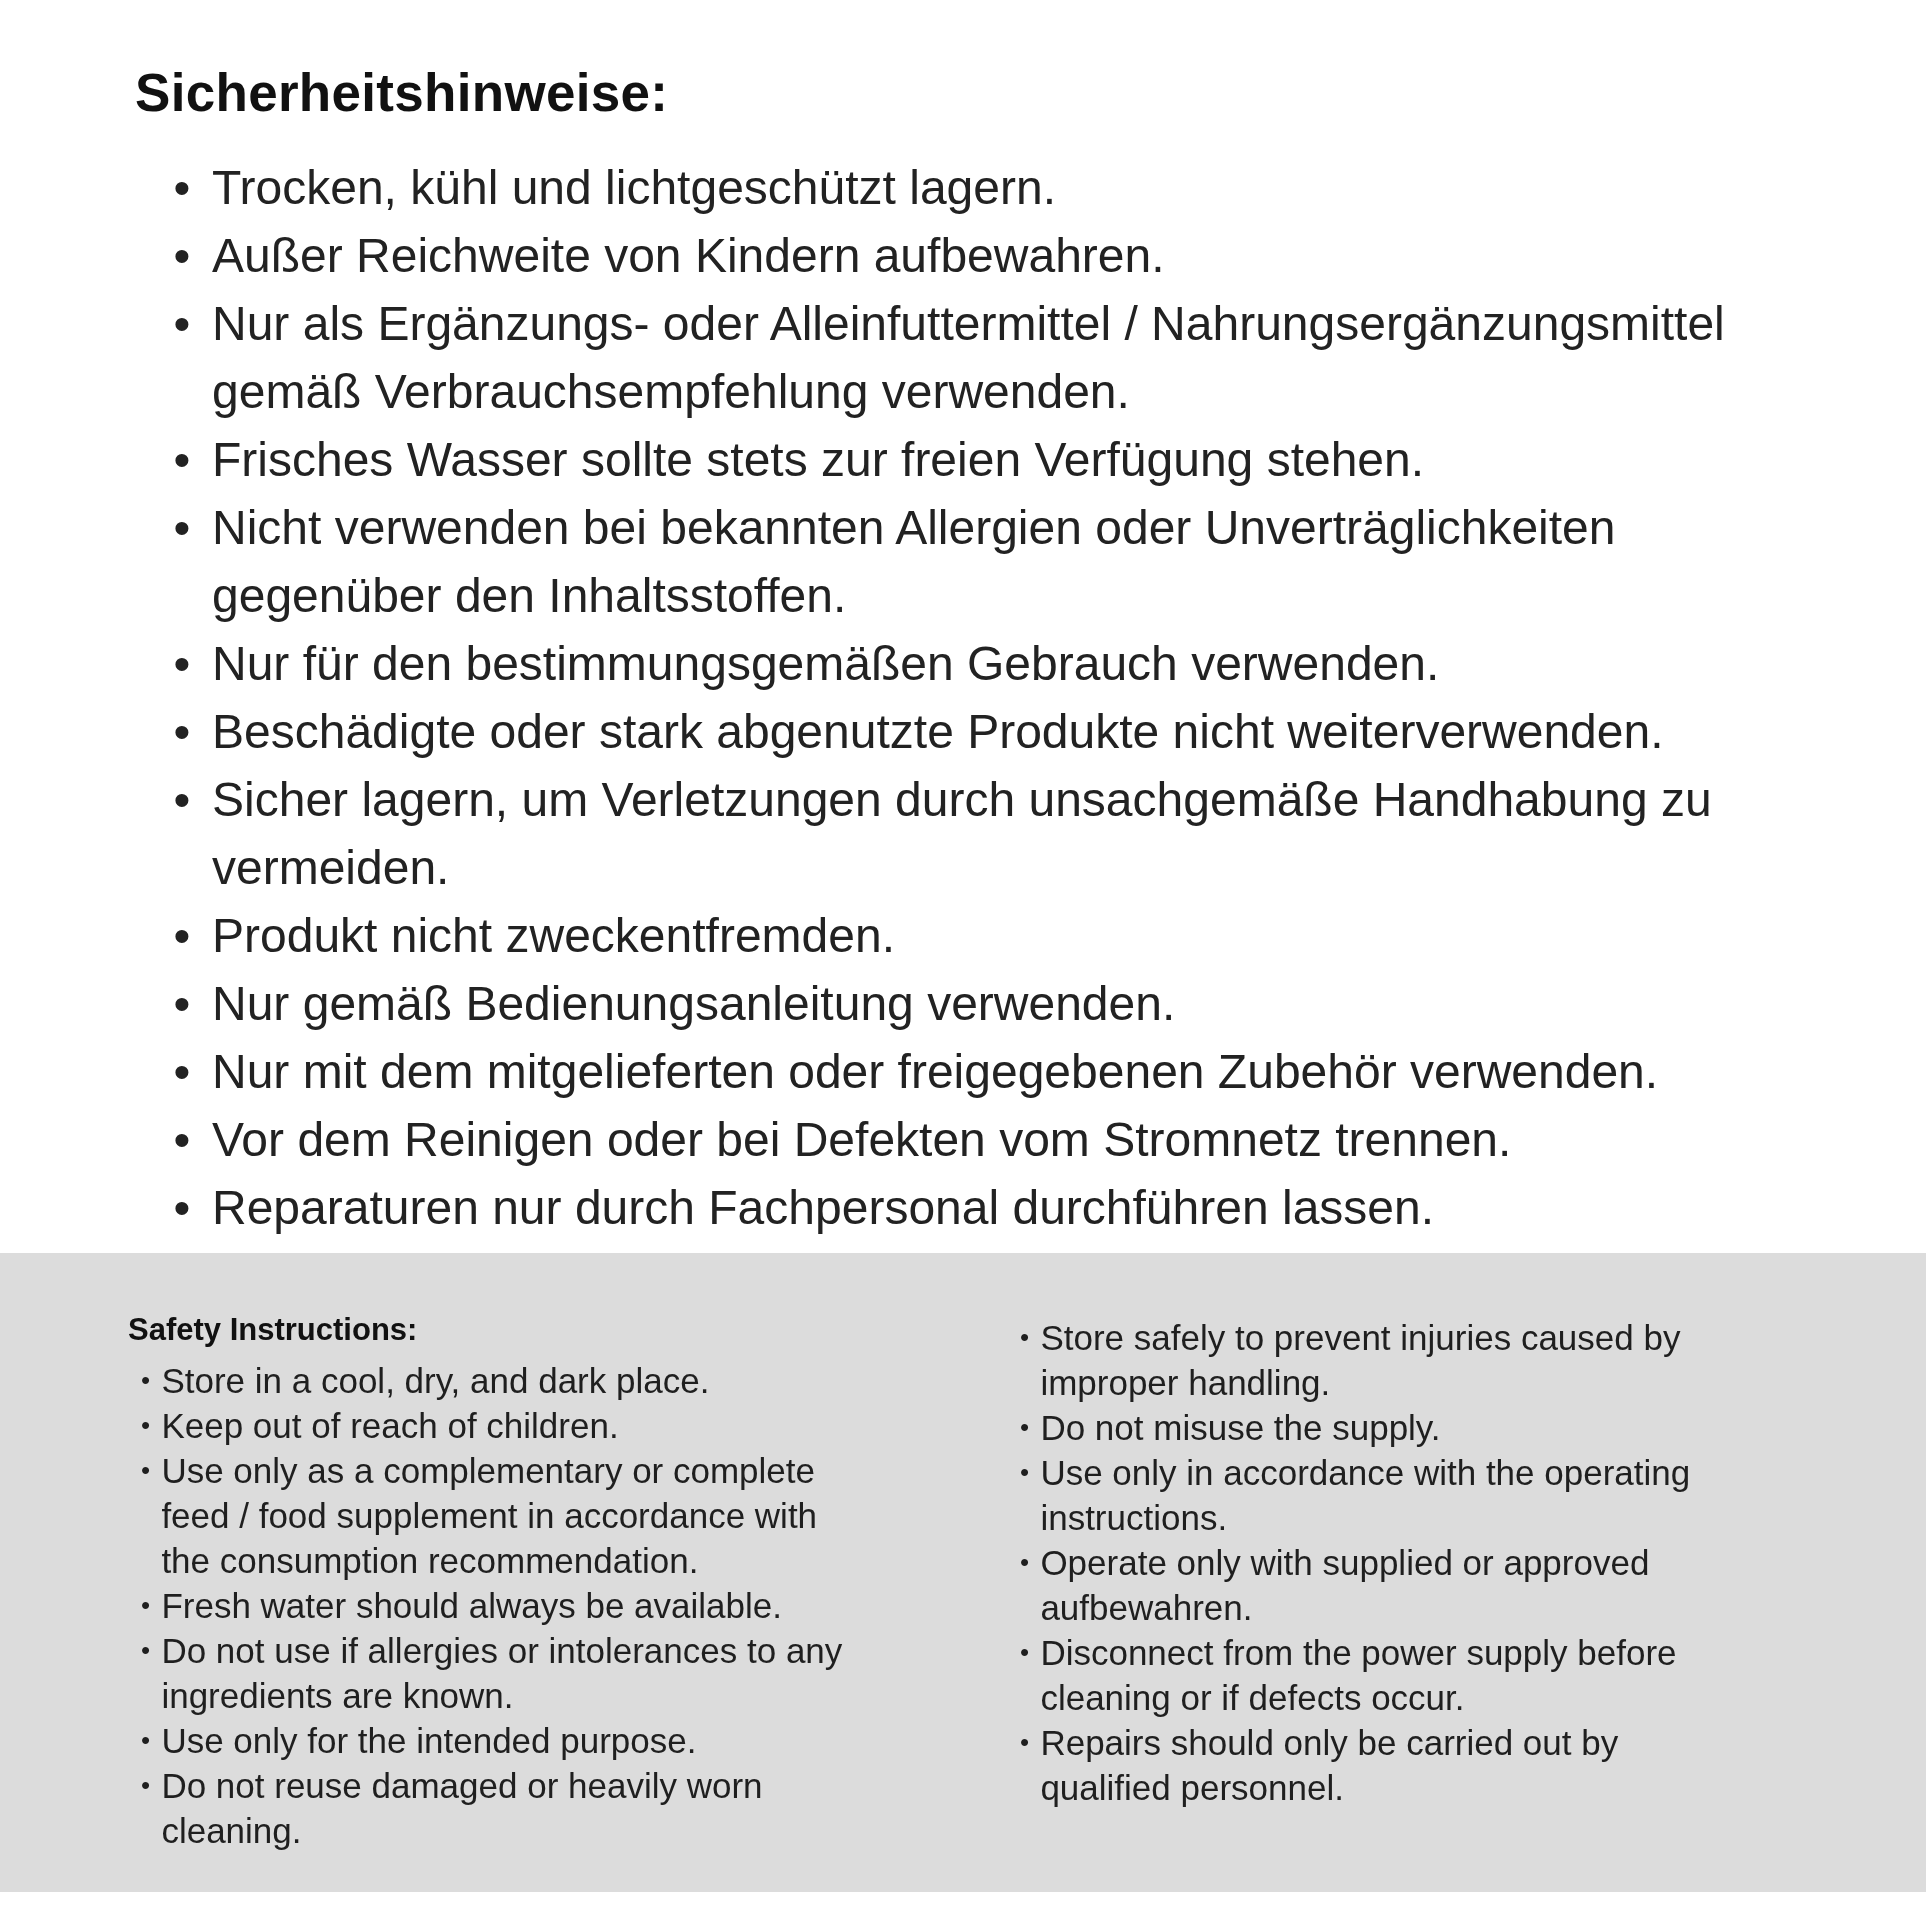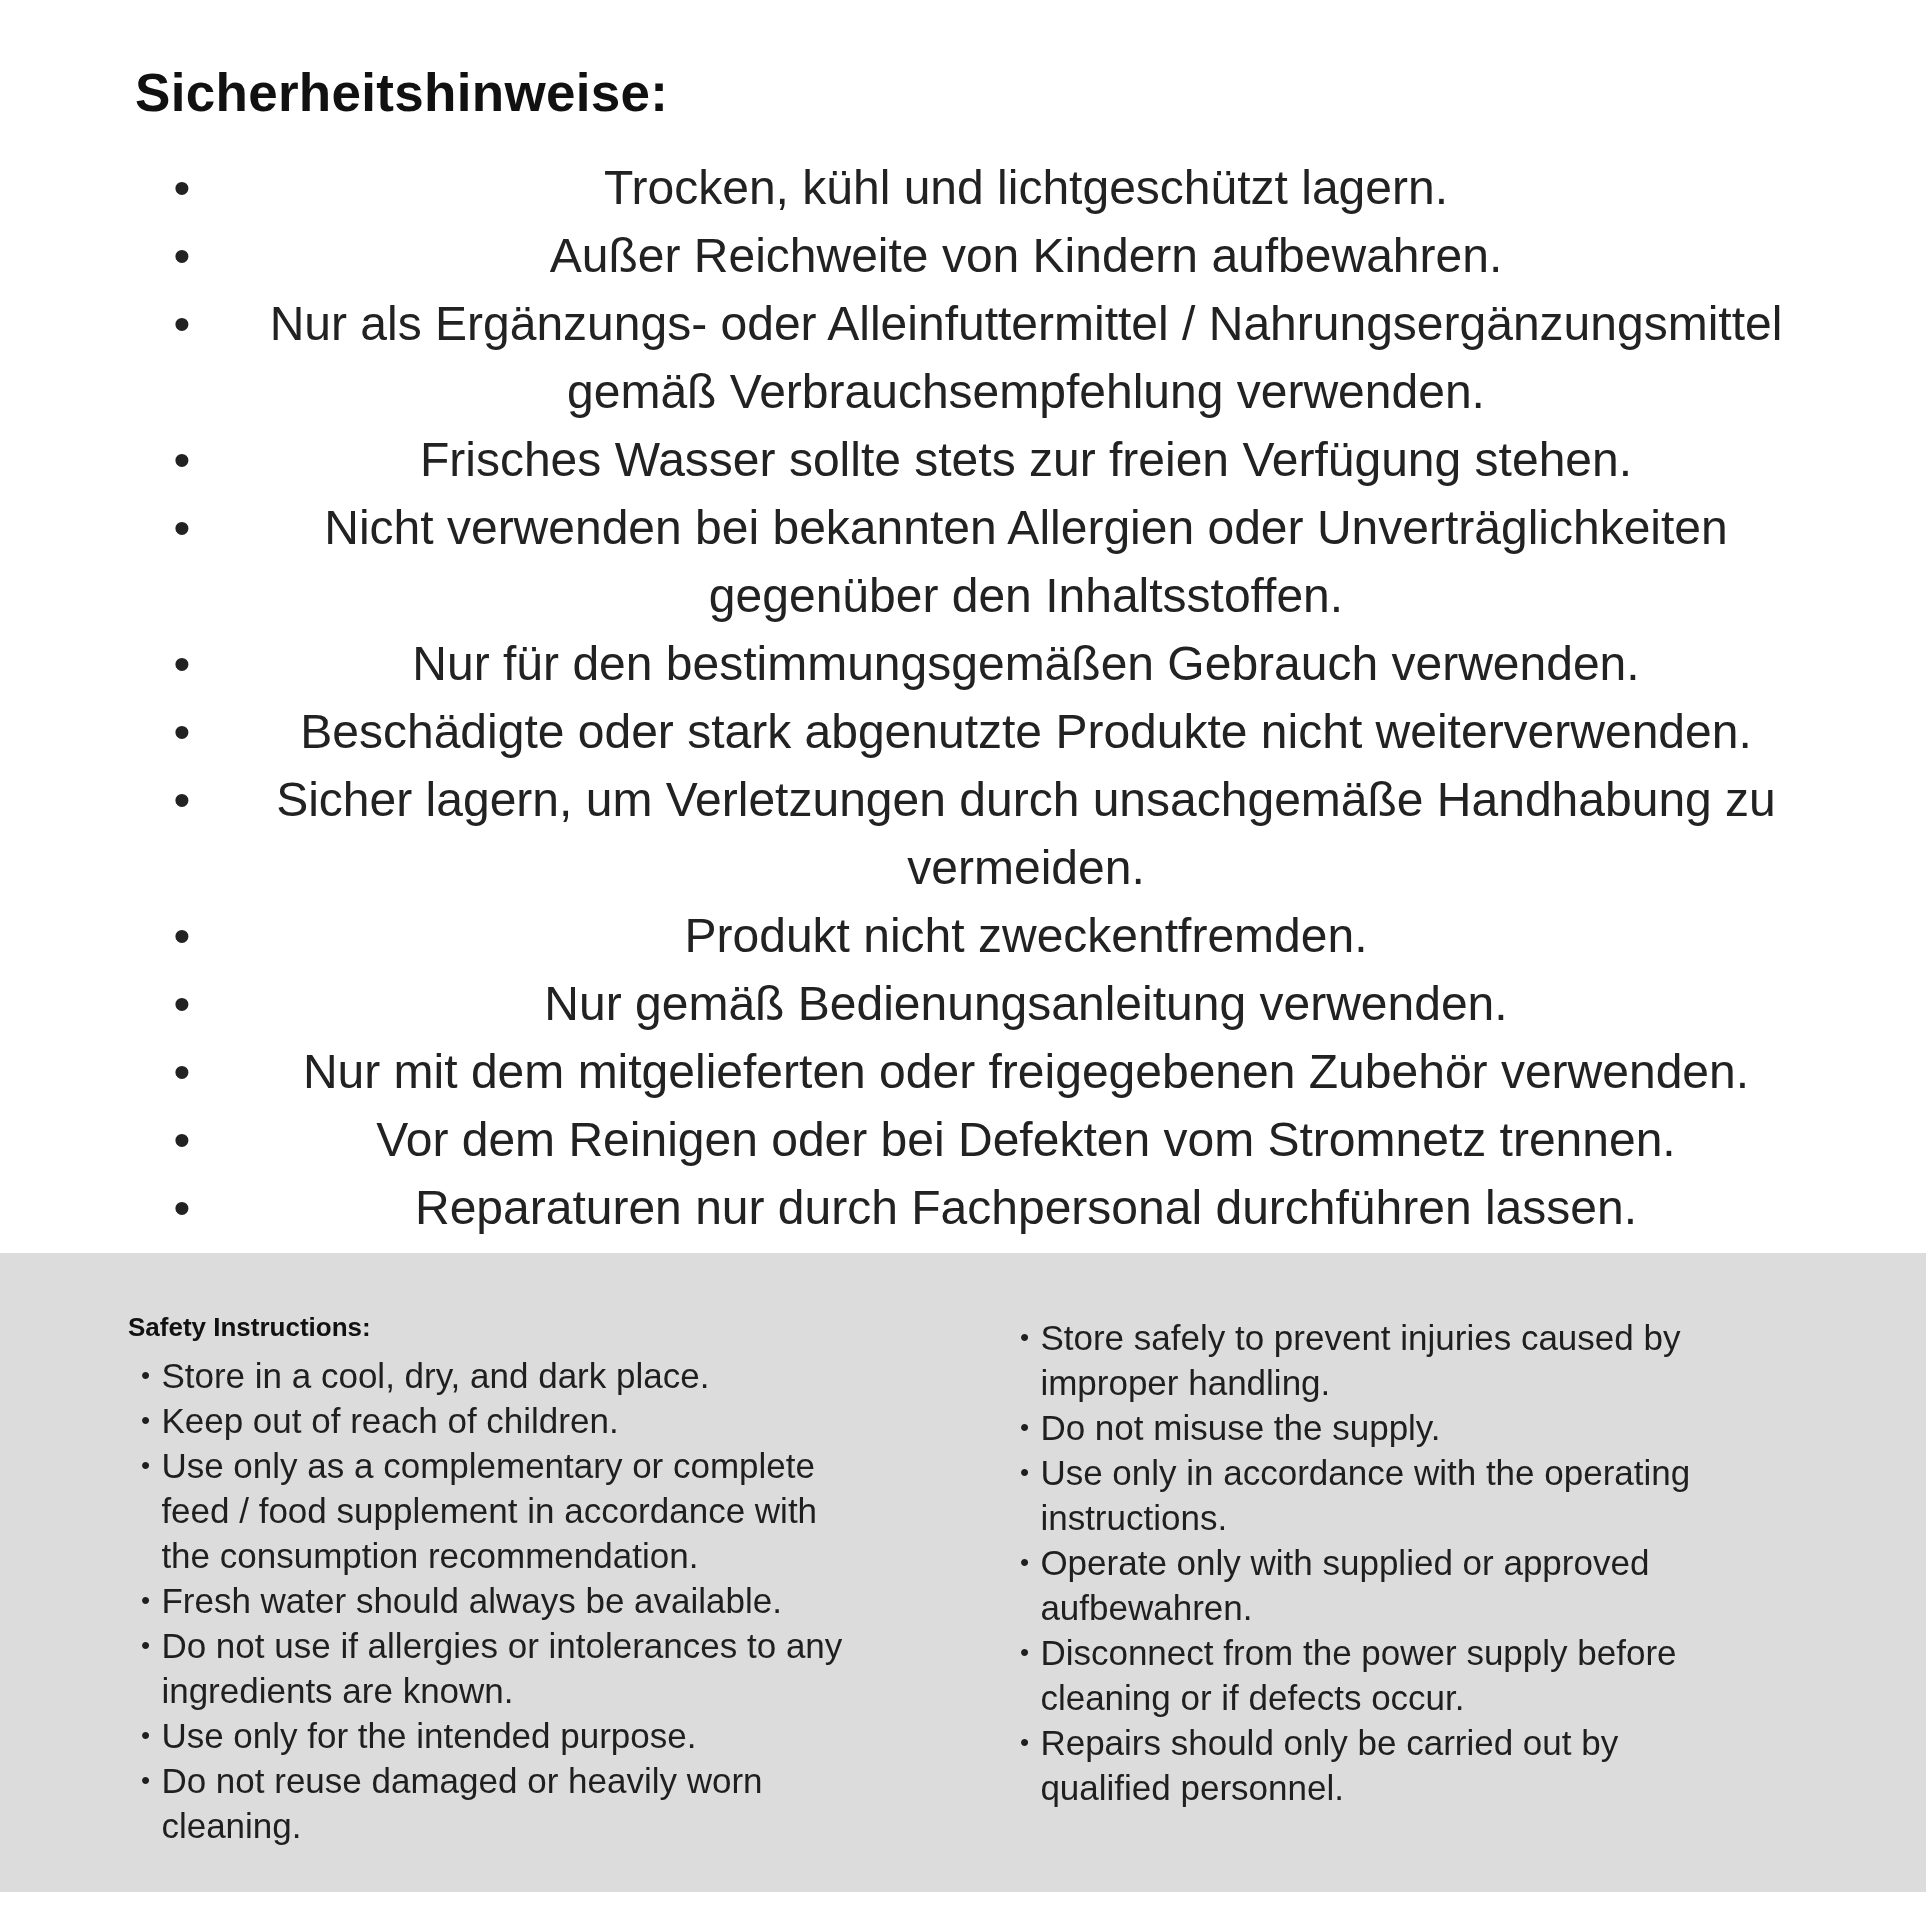--- a/index.html
+++ b/index.html
@@ -34,41 +34,40 @@
     list-style: none;
     margin-left: 36px;
     width: 1669px;
   }
   .german-list li {
     position: relative;
     font-size: 48px;
     line-height: 68px;
     padding-left: 41px;
     color: #222222;
-    text-align: center;
   }
   .german-list li::before {
     content: "\2022";
     position: absolute;
     left: 2.6px;
     color: #222222;
   }
 
   
   .english-section {
     flex: 0 0 639px;
     background: #dcdcdc;
     padding: 59px 64px 0 128px;
     display: flex;
     align-items: flex-start;
   }
   .col-left { width: 738px; }
   .col-right { width: 726px; margin-left: 150px; padding-top: 2.6px; }
   .english-title {
-    font-size: 26px;
+    font-size: 31px;
     font-weight: 700;
     color: #111111;
     margin-bottom: 10.3px;
   }
   .english-list {
     list-style: none;
   }
   .col-left .english-list { margin-left: 9px; width: 729px; }
   .col-right .english-list { width: 706px; }
   .english-list li {

